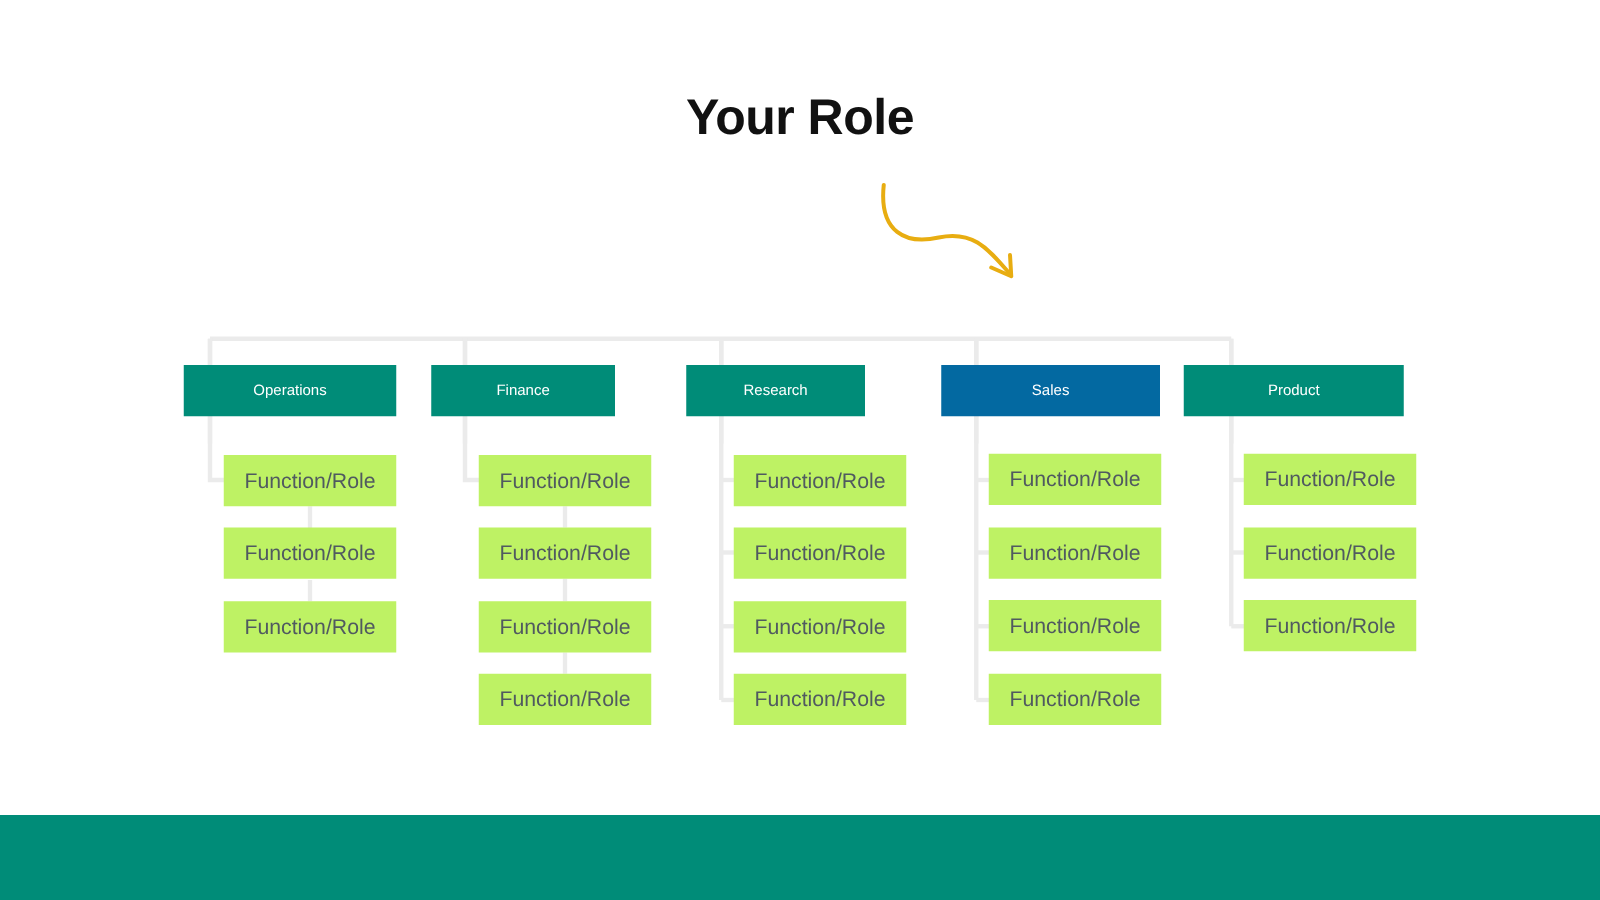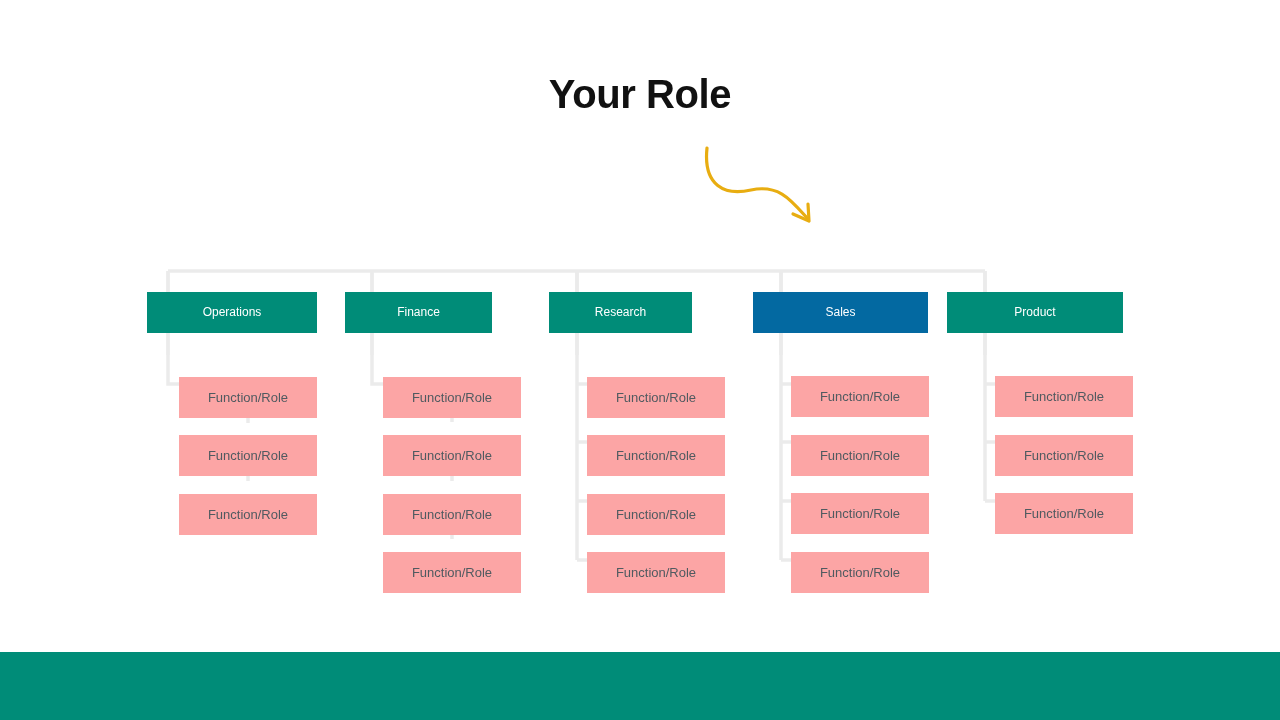--- a/index.html
+++ b/index.html
@@ -79,26 +79,25 @@
   }
   .dept-header.accent-teal  { background: #008C78; }
   .dept-header.accent-amber { background: #0369a1; }
 
   
   .role-box {
     position: absolute;
     height: 41px;
     line-height: 41px;
     text-align: center;
-    background: #fca5a5;
+    background: #bef264;
     color: #505A60;
-    font-size: 13px;
+    font-size: 17px;
     white-space: nowrap;
     box-sizing: border-box;
-    margin-top: 13px;
   }
 
   
   #bottom-band {
     position: absolute;
     left: 0;
     top: 652px;
     width: 1280px;
     height: 68px;
     background: #008C78;

